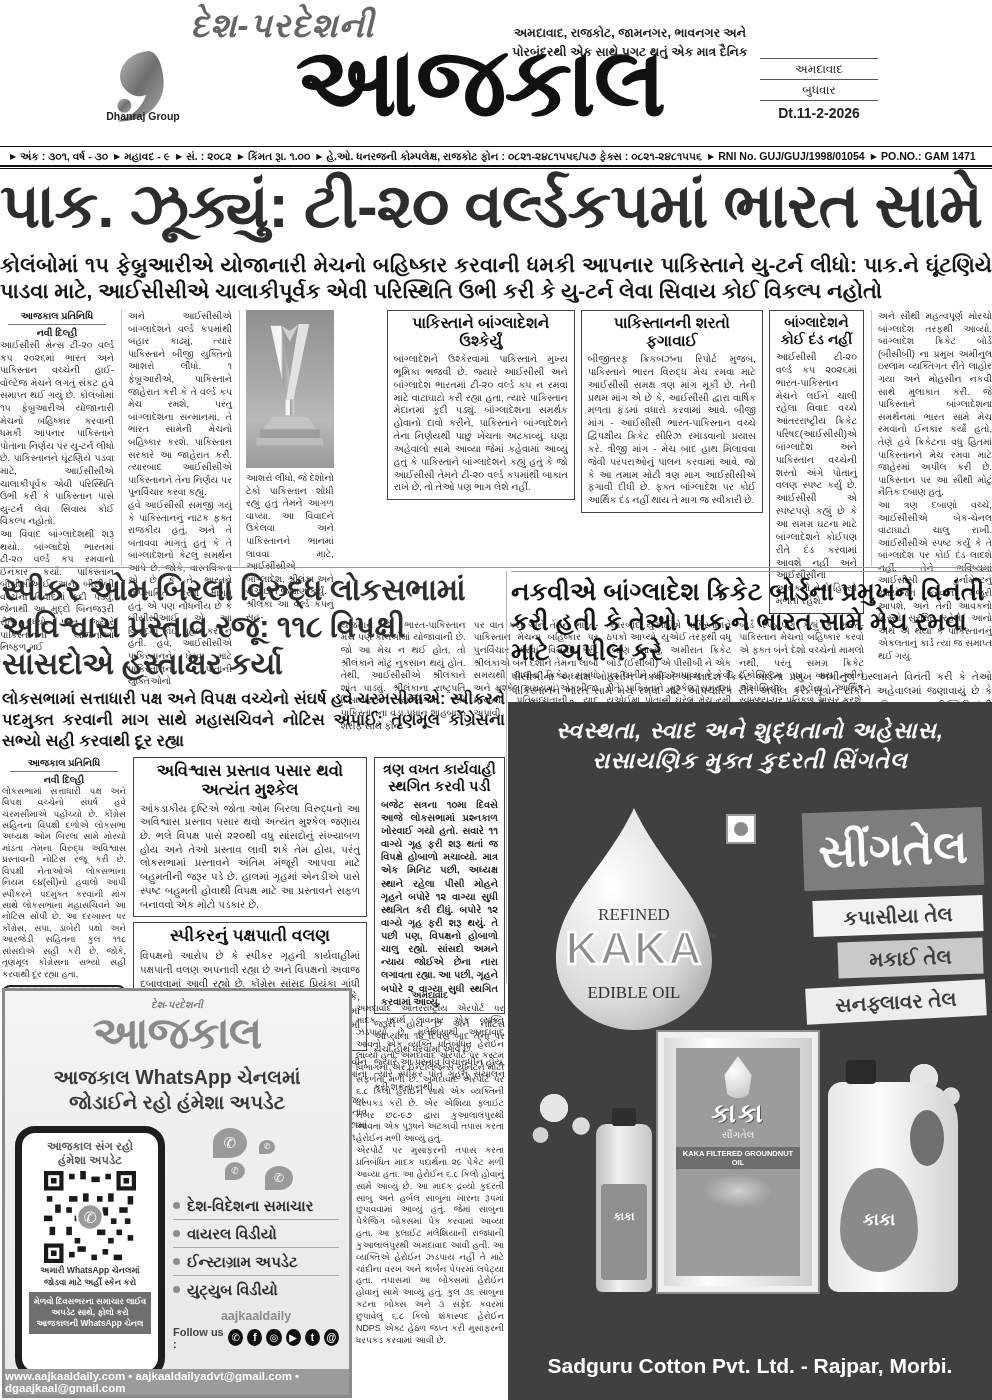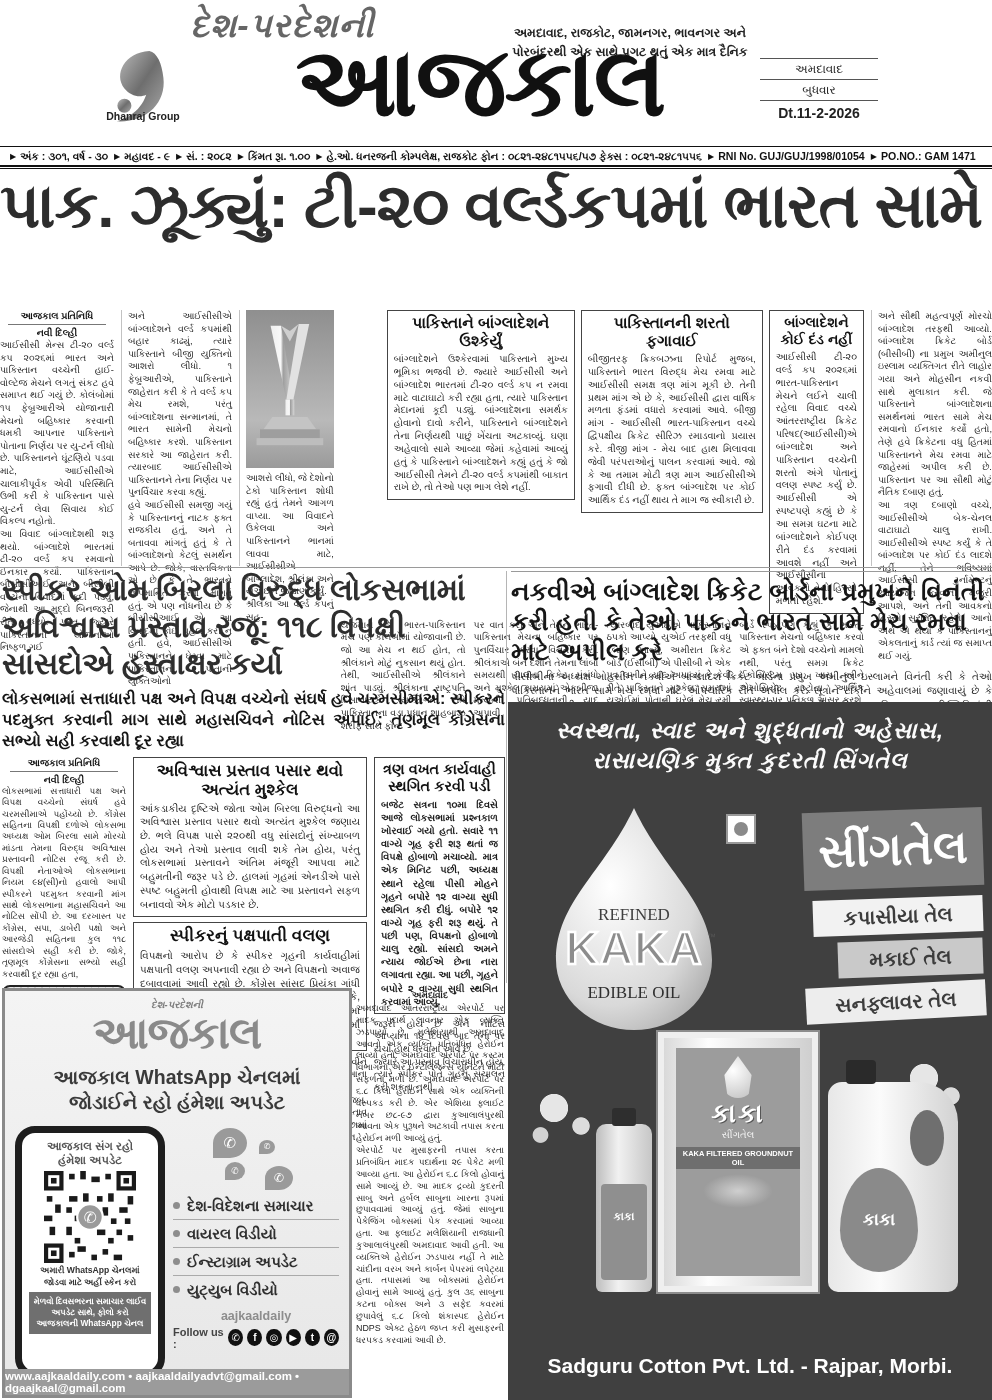--- a/index.html
+++ b/index.html
@@ -172,20 +172,21 @@
     <span class="ptr">▶</span>
       <span>હે.ઓ. ધનરજની કોમ્પલેક્ષ, રાજકોટ ફોન : ૦૮૨૧-૨૪૮૧૫૫૬/૫૭ ફેક્સ : ૦૮૨૧-૨૪૮૧૫૫૬</span>
     <span class="ptr">▶</span>
       <span>RNI No. GUJ/GUJ/1998/01054</span>
     <span class="ptr">▶</span>
       <span>PO.NO.: GAM 1471</span>
   </div>
   <div class="abs rule-heavy"></div>
 
   <div class="abs lead-headline">પાક. ઝૂક્યું: ટી-૨૦ વર્લ્ડકપમાં ભારત સામે રમશે</div>
+  <div class="abs lead-subhead">કોલંબોમાં ૧૫ ફેબ્રુઆરીએ યોજાનારી મેચનો બહિષ્કાર કરવાની ધમકી આપનાર પાકિસ્તાને યુ-ટર્ન લીધો: પાક.ને ઘૂંટણિયે પાડવા માટે, આઈસીસીએ ચાલાકીપૂર્વક એવી પરિસ્થિતિ ઉભી કરી કે યુ-ટર્ન લેવા સિવાય કોઈ વિકલ્પ નહોતો</div>
 
   <div class="abs lead-body">
     <div class="lcol" style="width:126px;">
       <div class="byline-blk">
         <div>આજકાલ પ્રતિનિધિ</div>
         <div class="rule"></div>
         <div>નવી દિલ્હી</div>
       </div>
       <div class="body-text">આઈસીસી મેન્સ ટી-૨૦ વર્લ્ડ કપ ૨૦૨૬માં ભારત અને પાકિસ્તાન વચ્ચેની હાઈ-વોલ્ટેજ મેચને લગતું સંકટ હવે સમાપ્ત થઈ ગયું છે. કોલંબોમાં ૧૫ ફેબ્રુઆરીએ યોજાનારી મેચનો બહિષ્કાર કરવાની ધમકી આપનાર પાકિસ્તાને પોતાના નિર્ણય પર યુ-ટર્ન લીધો છે. પાકિસ્તાનને ઘૂંટણિયે પડવા માટે, આઈસીસીએ ચાલાકીપૂર્વક એવી પરિસ્થિતિ ઉભી કરી કે પાકિસ્તાન પાસે યુ-ટર્ન લેવા સિવાય કોઈ વિકલ્પ નહોતો.
 આ વિવાદ બાંગ્લાદેશથી શરૂ થયો. બાંગ્લાદેશે ભારતમાં ટી-૨૦ વર્લ્ડ કપ રમવાનો ઈનકાર કર્યો. પાકિસ્તાન બીસીસીઆઈ અને બીસીબી વચ્ચેના વિવાદમાં કૂદી પડ્યું, જેનાથી આ મુદ્દો બિનજરૂરી રીતે વધ્યો. પરંતુ જ્યારે પાકિસ્તાનની યોજનાઓ નિષ્ફળ ગઈ</div>

